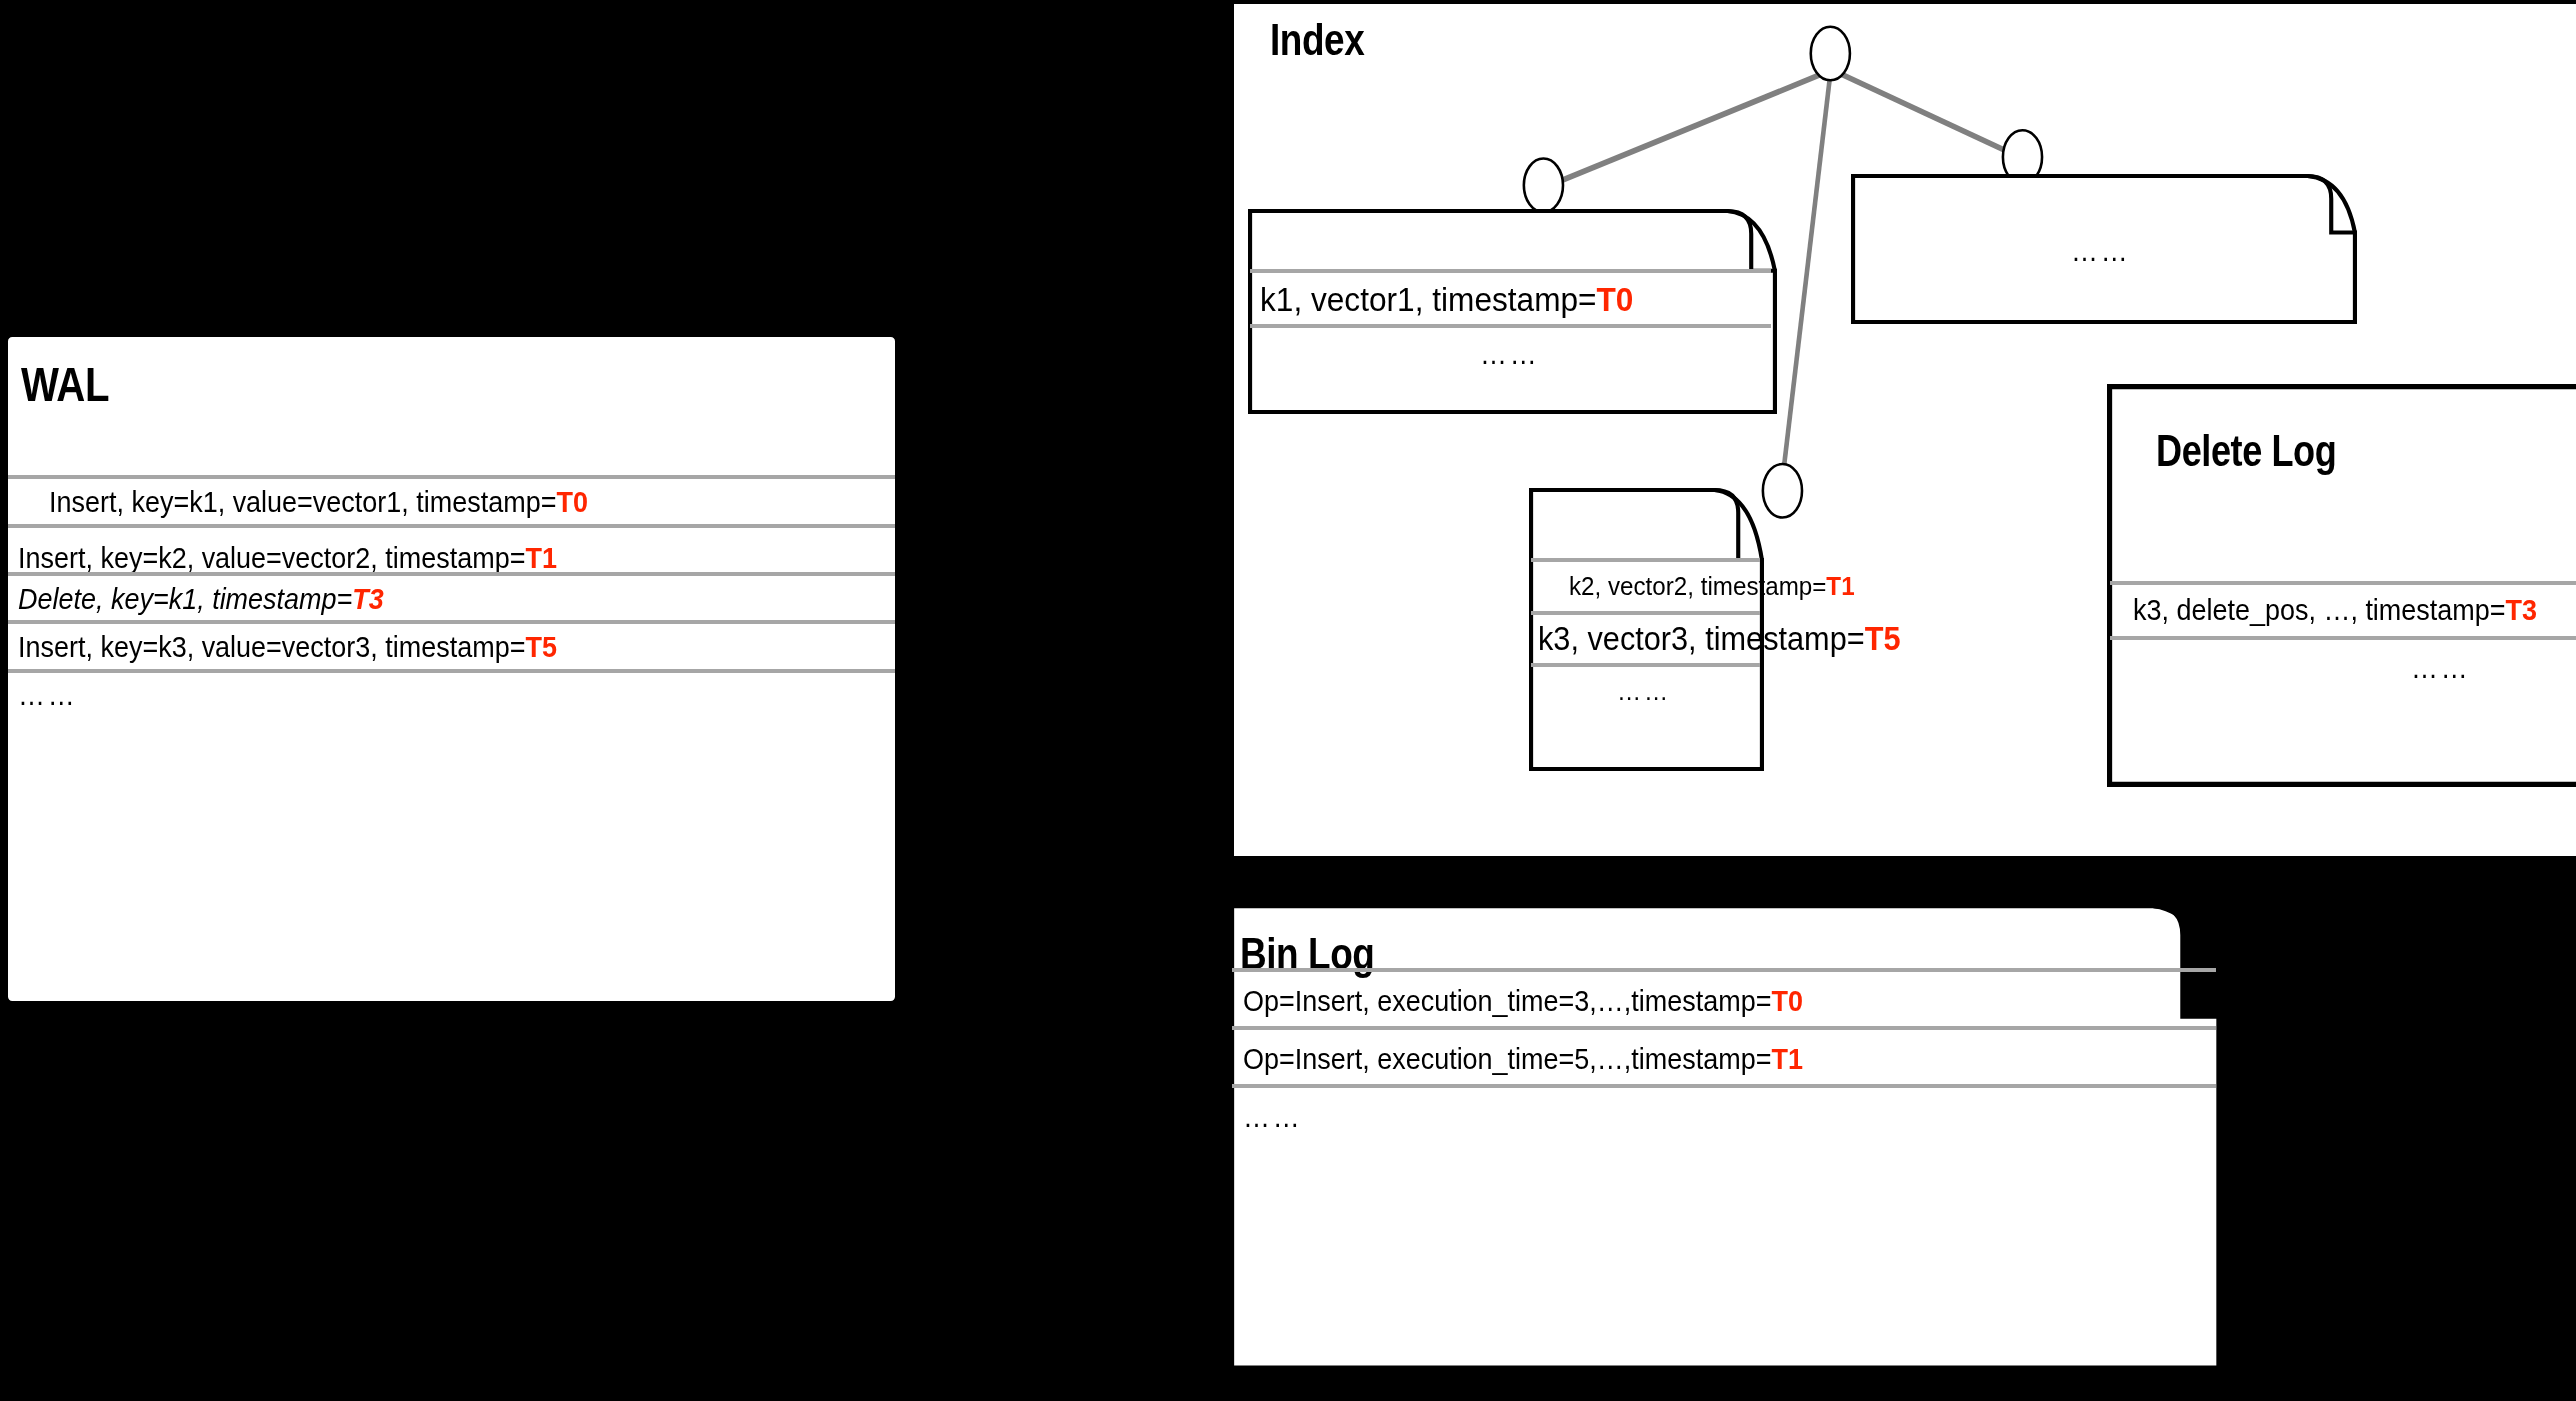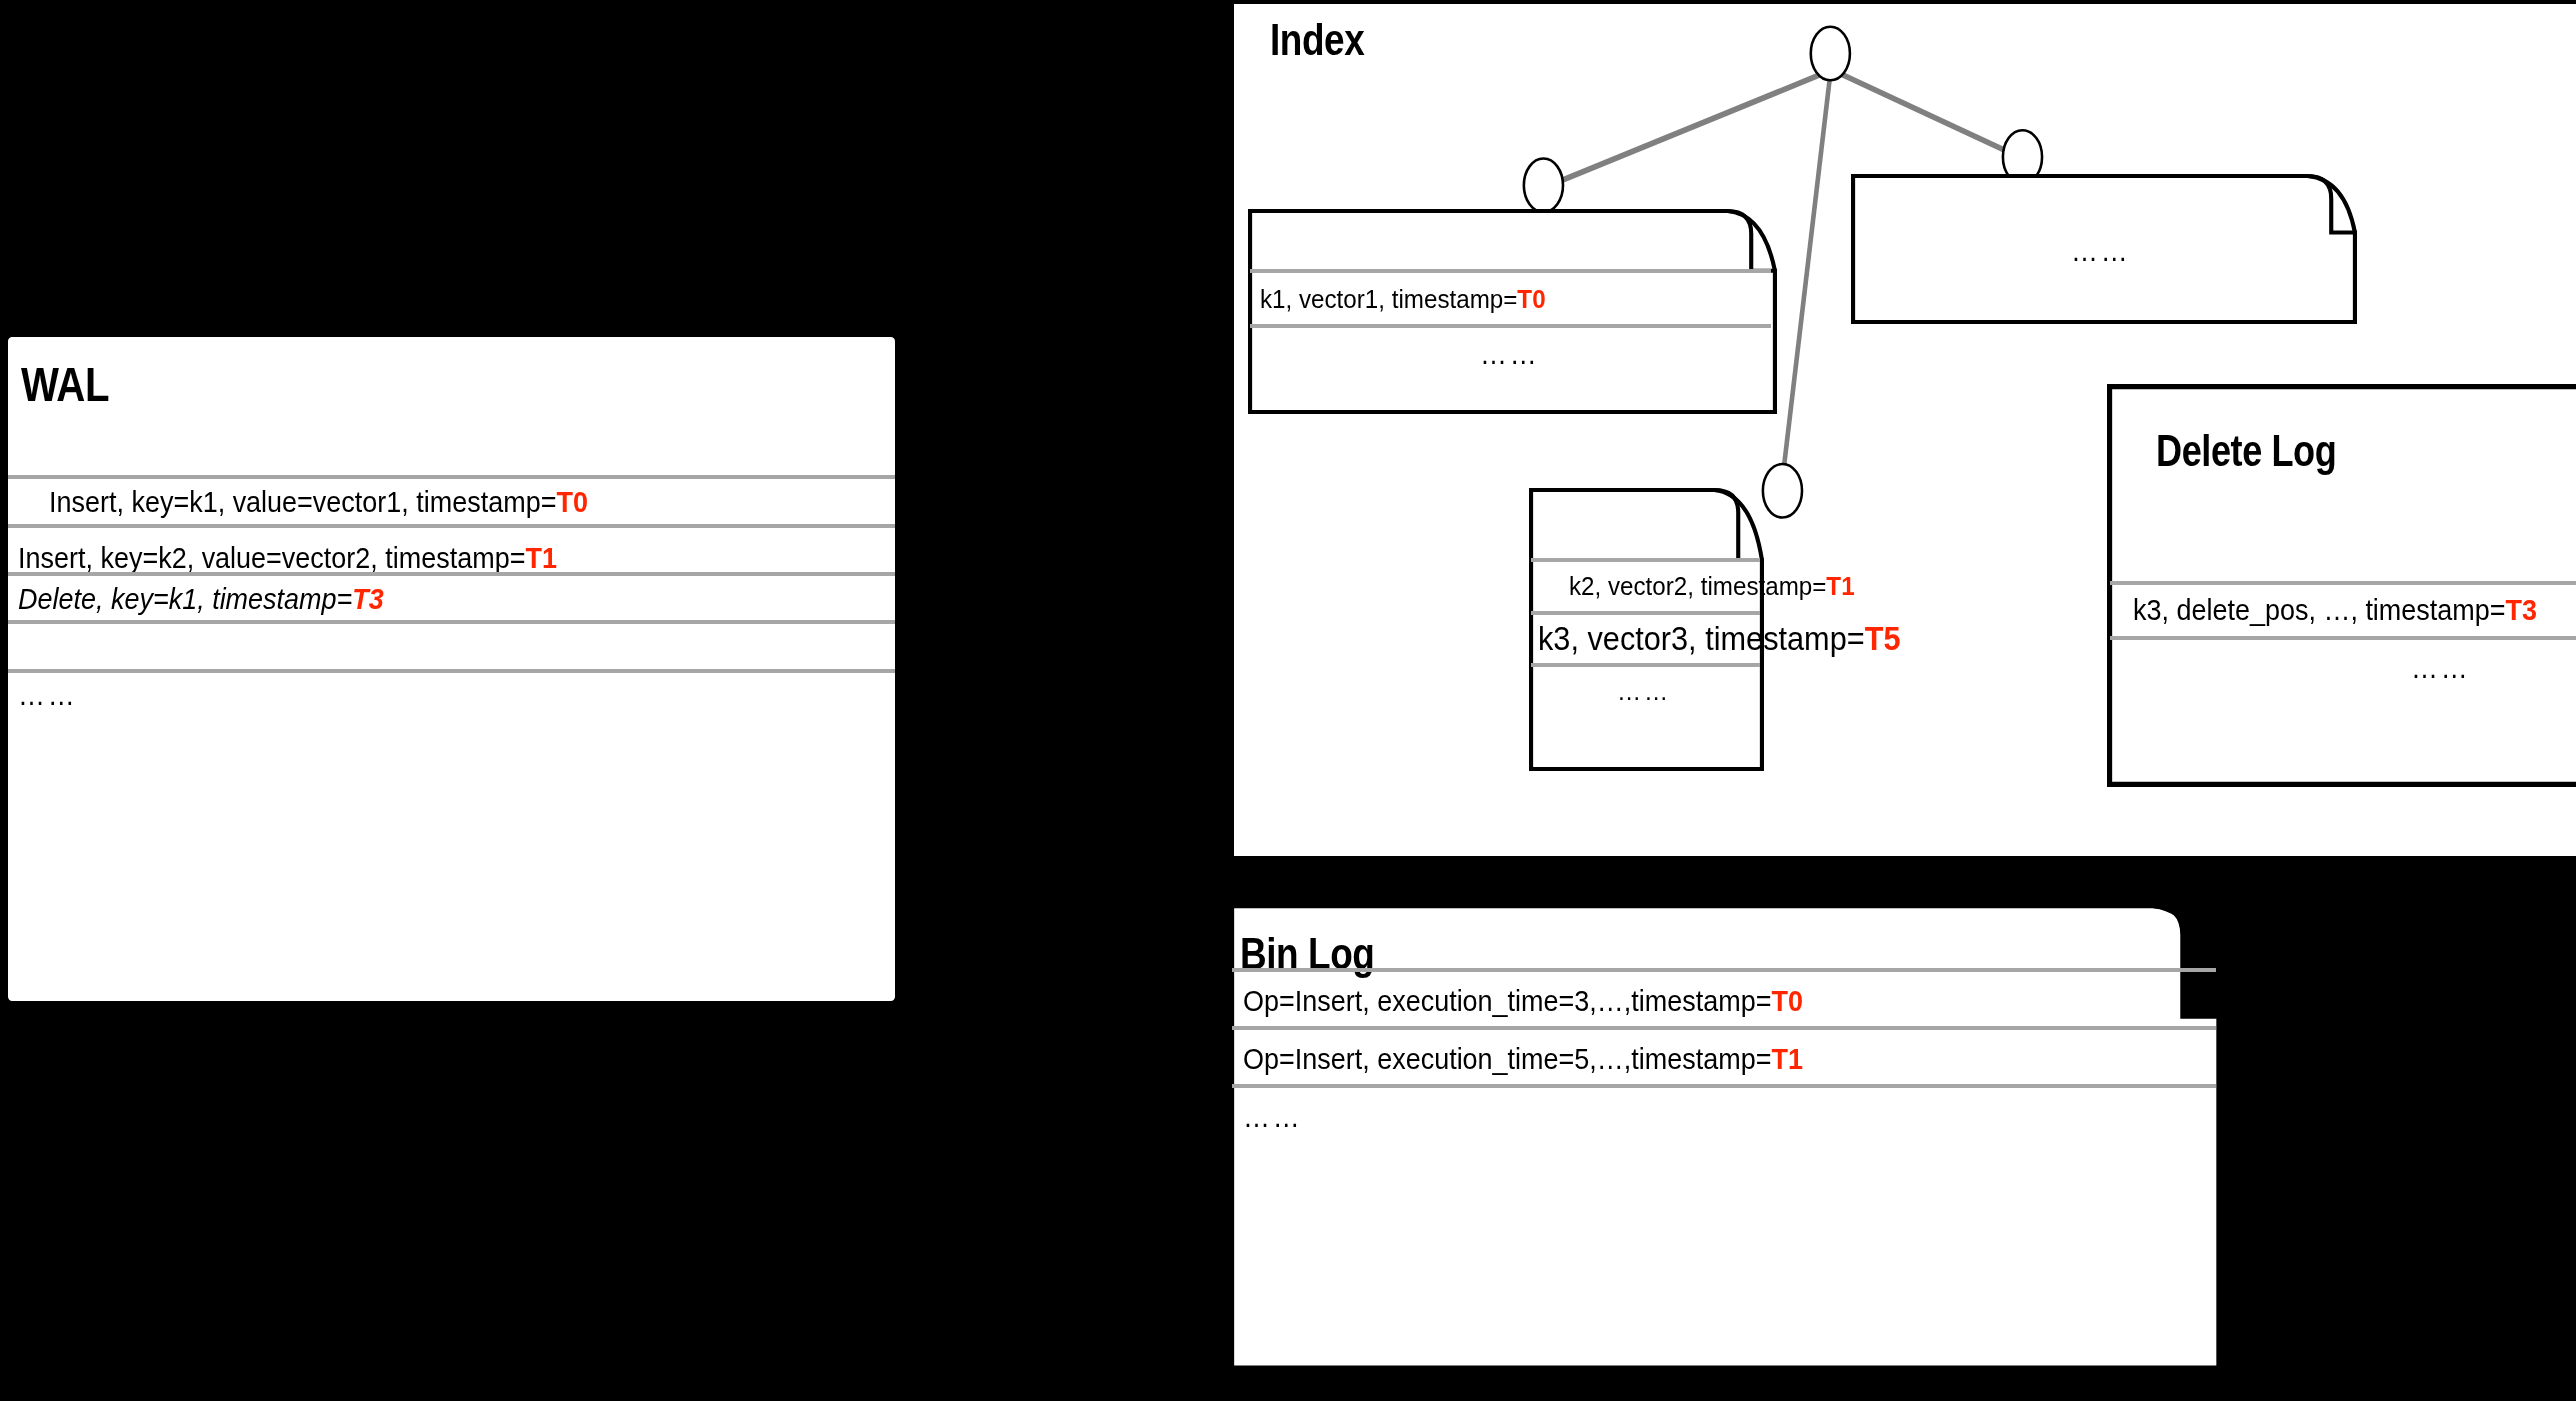--- a/index.html
+++ b/index.html
@@ -69,20 +69,23 @@
     <div class="row" style="top:190px;height:47px;padding-left:10.3px;font-size:29px;margin-top:8px;">
       <span class="txt"><span>Insert, key=k2, value=vector2, timestamp=</span><span class="ts">T1</span></span>
     </div>
 
     <div class="sep" style="left:0;top:235px;width:100%;"></div>
     <div class="row" style="top:239px;height:47px;padding-left:10.3px;font-size:29px;font-style:italic;">
       <span class="txt"><span>Delete, key=k1, timestamp=</span><span class="ts">T3</span></span>
     </div>
 
     <div class="sep" style="left:0;top:283px;width:100%;"></div>
+    <div class="row" style="top:287px;height:47px;padding-left:10.3px;font-size:29px;">
+      <span class="txt"><span>Insert, key=k3, value=vector3, timestamp=</span><span class="ts">T5</span></span>
+    </div>
 
     <div class="sep" style="left:0;top:332px;width:100%;"></div>
     <div class="row dots" style="top:335px;height:47px;padding-left:10.3px;font-size:29px;">
       <span class="txt">……</span>
     </div>
   </div>
 
   <div class="panel" style="left:1234px;top:4.1px;width:1578px;height:852px;">
 
     <div class="title" style="left:36px;top:10.3px;font-size:45px;">Index</div>
@@ -97,21 +100,21 @@
       <ellipse cx="1064" cy="945" rx="38" ry="52" fill="#ffffff" stroke="#000000" stroke-width="5"></ellipse>
     </svg>
 
     <div class="doccard" style="left:14.4px;top:205px;width:529px;height:205px;">
       <svg width="529" height="205" viewBox="0 0 1026 398" preserveAspectRatio="none">
         <path d="M4 4 H 930 Q 976 4 976 48 L 976 120 H 1022 L 1022 394 H 4 Z" fill="#ffffff" stroke="#000000" stroke-width="8"></path>
         <path d="M930 4 Q 1000 10 1022 120" fill="none" stroke="#000000" stroke-width="8"></path>
       </svg>
       <div class="content">
         <div class="sep" style="left:2.1px;top:60px;width:521px;"></div>
-        <div class="row" style="left:2.1px;right:3px;top:64px;height:52px;padding-left:9.3px;font-size:26px;align-items:center;">
+        <div class="row" style="left:2.1px;right:3px;top:64px;height:52px;padding-left:9.3px;font-size:34px;align-items:center;">
           <span class="txt"><span>k1, vector1, timestamp=</span><span class="ts">T0</span></span>
         </div>
         <div class="sep" style="left:2.1px;top:115px;width:521px;"></div>
         <div class="row dots" style="left:2.1px;right:4.1px;top:119px;height:52px;justify-content:center;font-size:29px;">
           <span class="txt">……</span>
         </div>
       </div>
     </div>
 
     <div class="doccard" style="left:617px;top:170px;width:506px;height:150px;">

